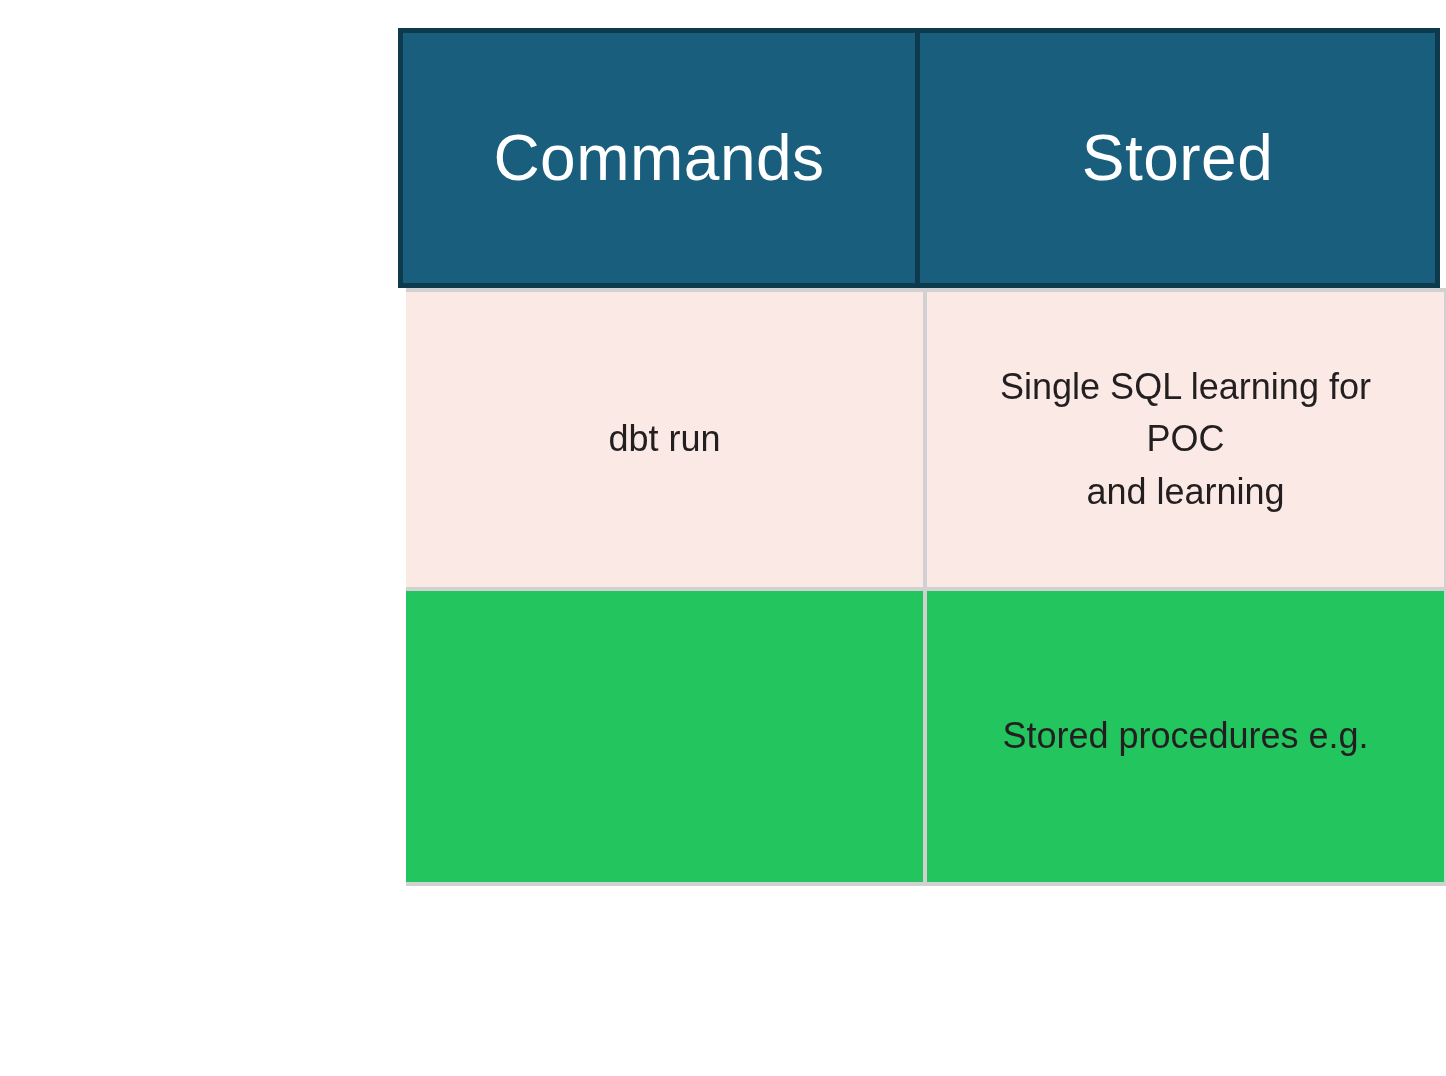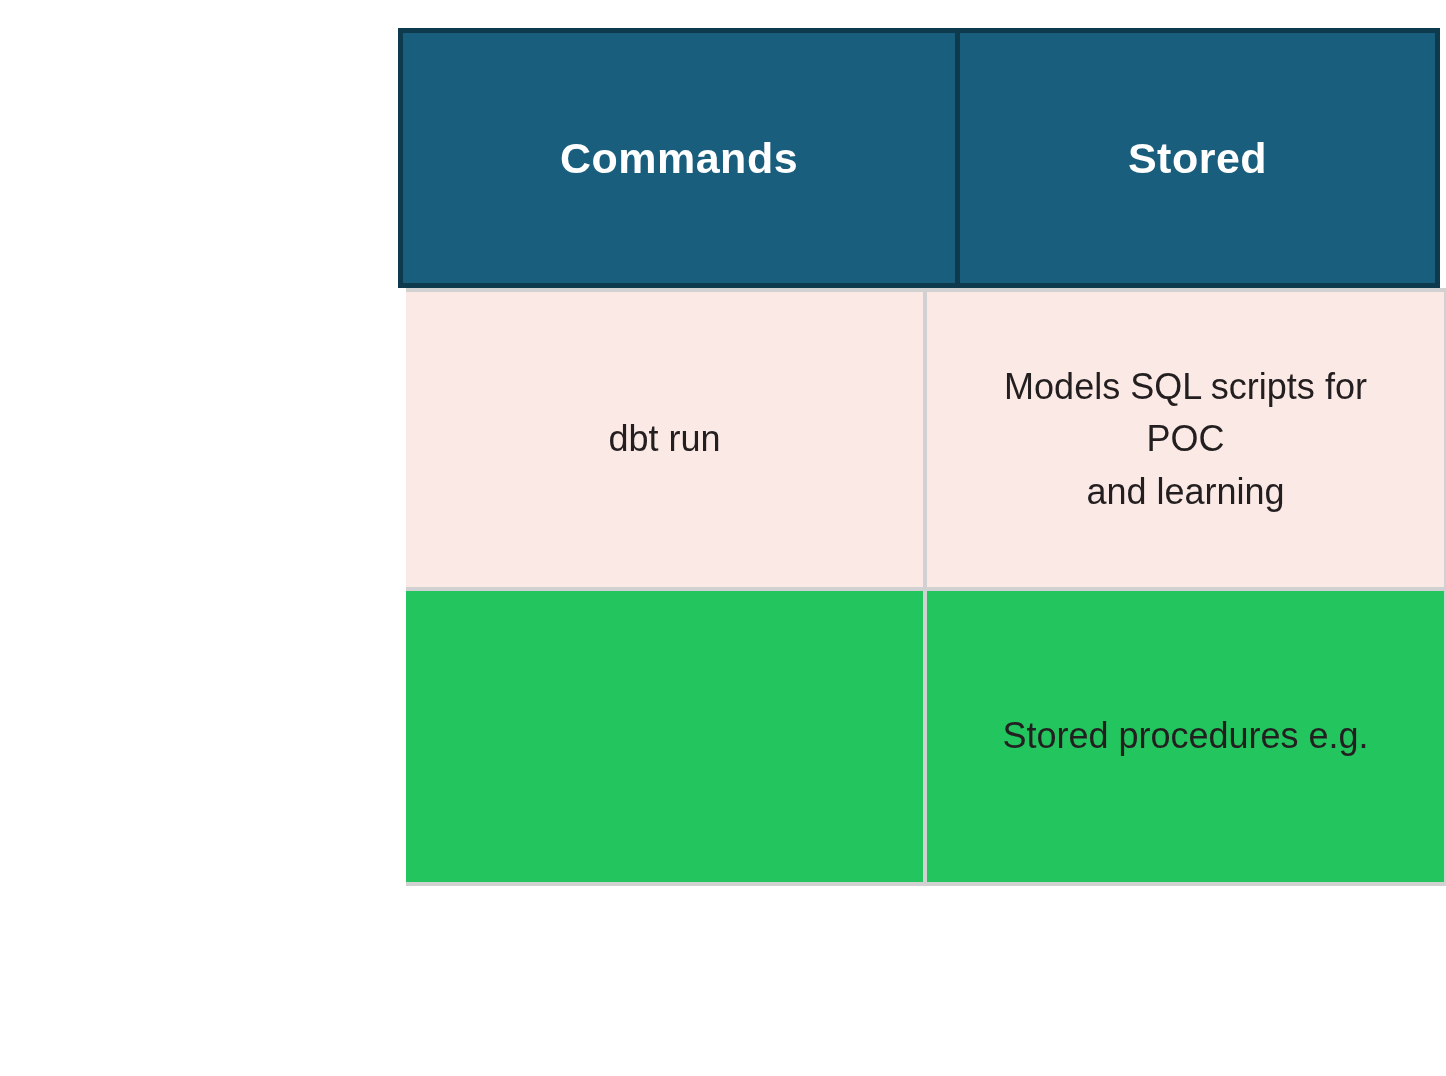--- a/index.html
+++ b/index.html
@@ -29,24 +29,23 @@
     display: flex;
     background: var(--teal);
     border: 5px solid var(--dark-border);
   }
   .col-header-cell {
     flex: 1 1 0;
     display: flex;
     align-items: center;
     justify-content: center;
     color: var(--header-text);
-    font-size: 43px;
-    font-weight: 700;
+    font-size: 64px;
+    font-weight: 400;
     letter-spacing: 0.5px;
-    margin-left: 20px;
   }
   .col-header-cell.first { flex: 0 0 512px; }
   .col-header-cell + .col-header-cell { border-left: 5px solid var(--dark-border); }
 
   
   .row-header-col {
     position: absolute;
     left: 25px; top: 288px;
     width: 373px; height: 780px;
     display: flex;
@@ -102,19 +101,19 @@
 <div class="canvas">
 
   <div class="col-header-row">
     <div class="col-header-cell first">Commands</div>
     <div class="col-header-cell">Stored</div>
   </div>
 
 
   <div class="data-grid">
     <div class="data-cell row-0 col-0">dbt run</div>
-    <div class="data-cell row-0 col-1">Models SQL scripts for POC
+    <div class="data-cell row-0 col-1">Single SQL learning for POC
 and learning</div>
     <div class="data-cell row-1 col-0"></div>
     <div class="data-cell row-1 col-1">Stored procedures e.g.</div>
   </div>
 
 </div>
 
 </body></html>

